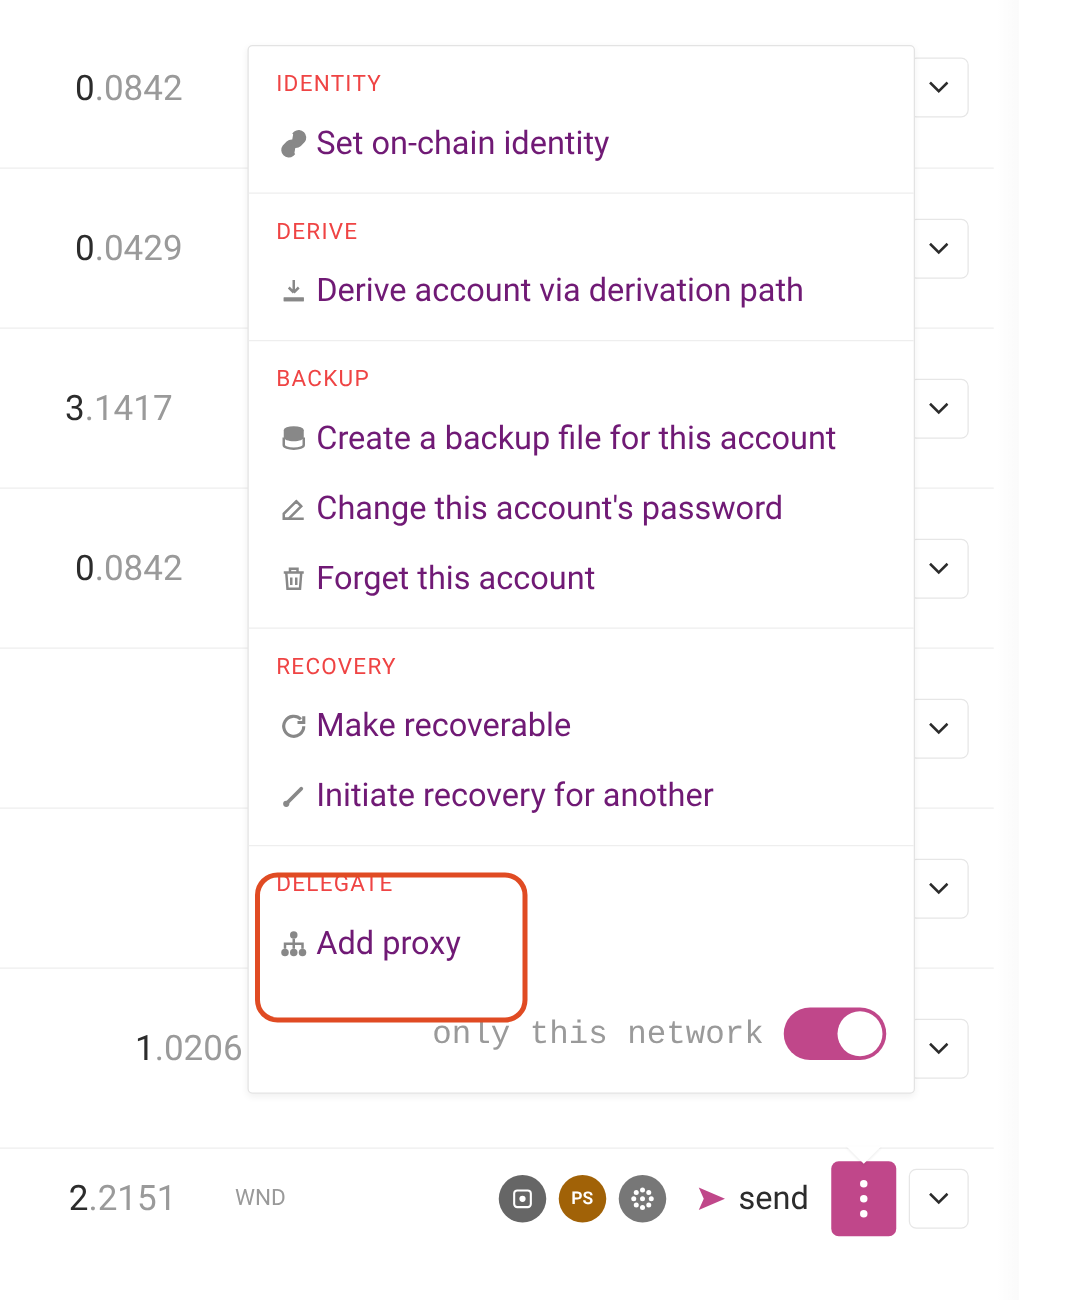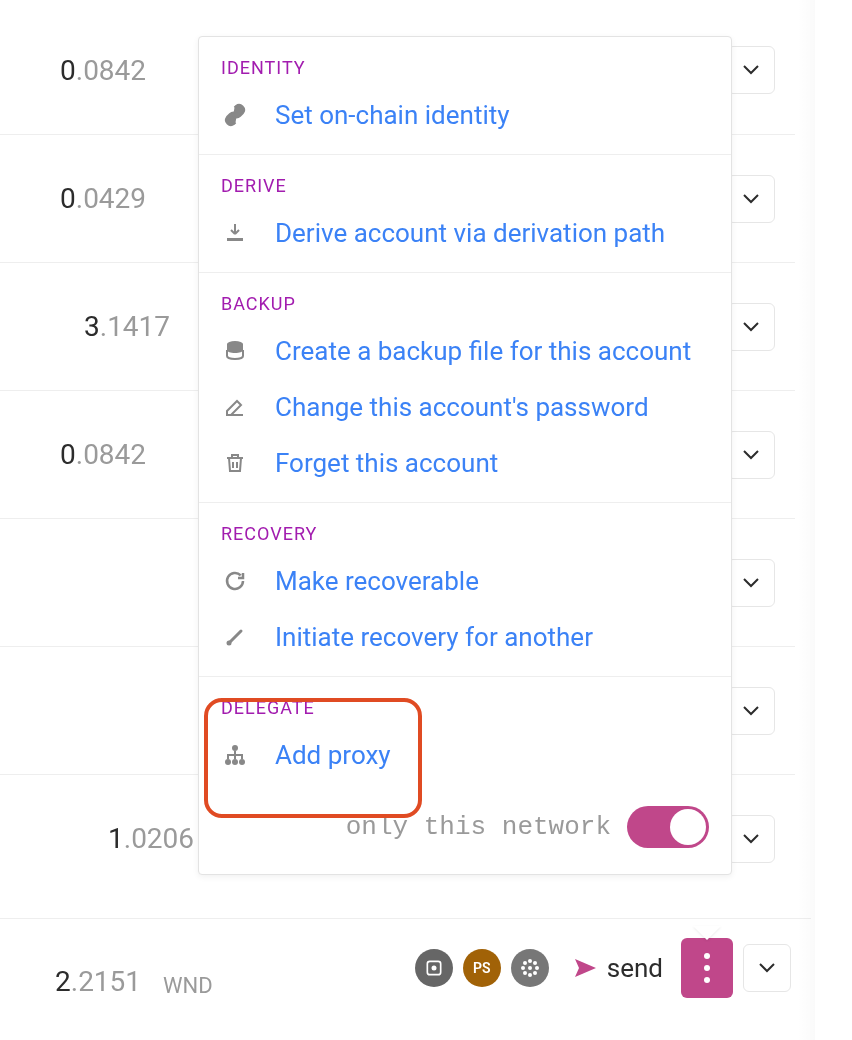--- a/index.html
+++ b/index.html
@@ -11,23 +11,23 @@
   .balance { font-size: 28px; color: #9a9a9a; padding-left: 60px; }
   .balance .int { color: #2c2c2c; }
   .chevron-btn {
     position: absolute; right: 20px;
     width: 48px; height: 48px; border: 1px solid #e6e6e6; border-radius: 6px;
     background: #fff; display: flex; align-items: center; justify-content: center;
     color: #2c2c2c; cursor: pointer;
   }
   .chevron-btn svg { width: 16px; height: 10px; }
 
-  .totals-row { position: absolute; left: 0; right: 4px; display: flex; align-items: flex-end; padding-left: 55px; }
+  .totals-row { position: absolute; left: 0; right: 20px; display: flex; align-items: center; padding-left: 55px; gap: 36px; }
   .totals-row .balance { padding-left: 0; font-size: 28px; }
-  .totals-row .unit { color: #9a9a9a; font-size: 22px; margin-left: 22px; }
+  .totals-row .unit { color: #9a9a9a; font-size: 18px; margin-left: 11px; }
   .totals-actions { position: absolute; right: 20px; display: flex; align-items: center; gap: 10px; }
   .circle-icon { width: 38px; height: 38px; border-radius: 50%; background: #a16207; color: #fff; display: inline-flex; align-items: center; justify-content: center; font-size: 14px; font-weight: 600; }
   .circle-dots { background: #777; display:inline-flex; align-items:center; justify-content:center;}
   .circle-dots svg { width: 24px; height:24px; }
   .send-wrap { display: inline-flex; align-items: center; gap: 10px; margin: 0 8px 0 14px; }
   .send-wrap .send-label { font-size: 26px; color: #2c2c2c; }
   .send-icon { color: #c0478a; width: 24px; height: 24px; }
   .menu-trigger { width: 52px; height: 60px; border-radius: 6px; background: #c0478a; display: inline-flex; align-items: center; justify-content: center; flex-direction: column; gap: 6px; position: relative; }
   .menu-trigger .dot { width: 6px; height: 6px; border-radius: 50%; background: #fff; }
   .menu-trigger::before {
@@ -35,23 +35,23 @@
     border-left: 14px solid transparent; border-right: 14px solid transparent; border-top: 14px solid #fff;
     filter: drop-shadow(0 1px 1px rgba(0,0,0,.08));
   }
 
   .popup {
     position: absolute; left: 198px; top: 36px; width: 534px; background: #fff;
     border: 1px solid #e3e3e3; border-radius: 4px; box-shadow: 0 2px 6px rgba(0,0,0,.06);
     font-size: 26px; color: #4a4a4a;
   }
   .popup .section-hdr {
-    font-size: 18px; letter-spacing: 1px; color: #a21caf; padding: 20px 22px 10px 22px; text-transform: uppercase;
-  }
-  .popup .item { display: flex; align-items: center; gap: 26px; padding: 12px 22px 14px 22px; cursor: pointer; color:#3b82f6; }
+    font-size: 18px; letter-spacing: 1px; color: #ef4444; padding: 20px 22px 10px 22px; text-transform: uppercase;
+  }
+  .popup .item { display: flex; align-items: center; gap: 4px; padding: 12px 22px 14px 22px; cursor: pointer; color:#701a75; }
   .popup .item .mi { width: 28px; display:flex; align-items:center; justify-content:center; color:#888; }
   .popup .item .mi svg { width: 24px; height: 24px; }
   .popup .sep { height: 1px; background: #eee; margin-top: 10px; }
   .highlight {
     position:absolute; border: 4px solid #e04b23; border-radius: 18px; pointer-events:none;
   }
   .popup-footer { display:flex; align-items:center; justify-content:flex-end; padding: 22px 22px 26px; gap: 16px; font-family: Liberation Mono, monospace; }
   .popup-footer .lbl { color:#9a9a9a; font-size:26px; }
   .toggle { width: 82px; height: 42px; border-radius: 42px; background:#c0478a; position:relative; }
   .toggle .knob { position:absolute; right:3px; top:3px; width:36px; height:36px; border-radius:50%; background:#fff; }
@@ -73,21 +73,21 @@
   </div>
   <div class="row" style="top:134px">
     <span class="balance"><span class="int">0</span><span>.0429</span></span>
     <div class="chevron-btn" style="top:40px">
       <svg viewBox="0 0 16 10">
           <path d="M1 1l7 7 7-7" fill="none" stroke="currentColor" stroke-width="2"></path>
         </svg>
     </div>
   </div>
   <div class="row" style="top:262px">
-    <span class="balance" style="padding-left:84px"><span class="int">3</span><span>.1417</span></span>
+    <span class="balance" style="padding-left:52px"><span class="int">3</span><span>.1417</span></span>
     <div class="chevron-btn" style="top:40px">
       <svg viewBox="0 0 16 10">
           <path d="M1 1l7 7 7-7" fill="none" stroke="currentColor" stroke-width="2"></path>
         </svg>
     </div>
   </div>
   <div class="row" style="top:390px">
     <span class="balance"><span class="int">0</span><span>.0842</span></span>
     <div class="chevron-btn" style="top:40px">
       <svg viewBox="0 0 16 10">

